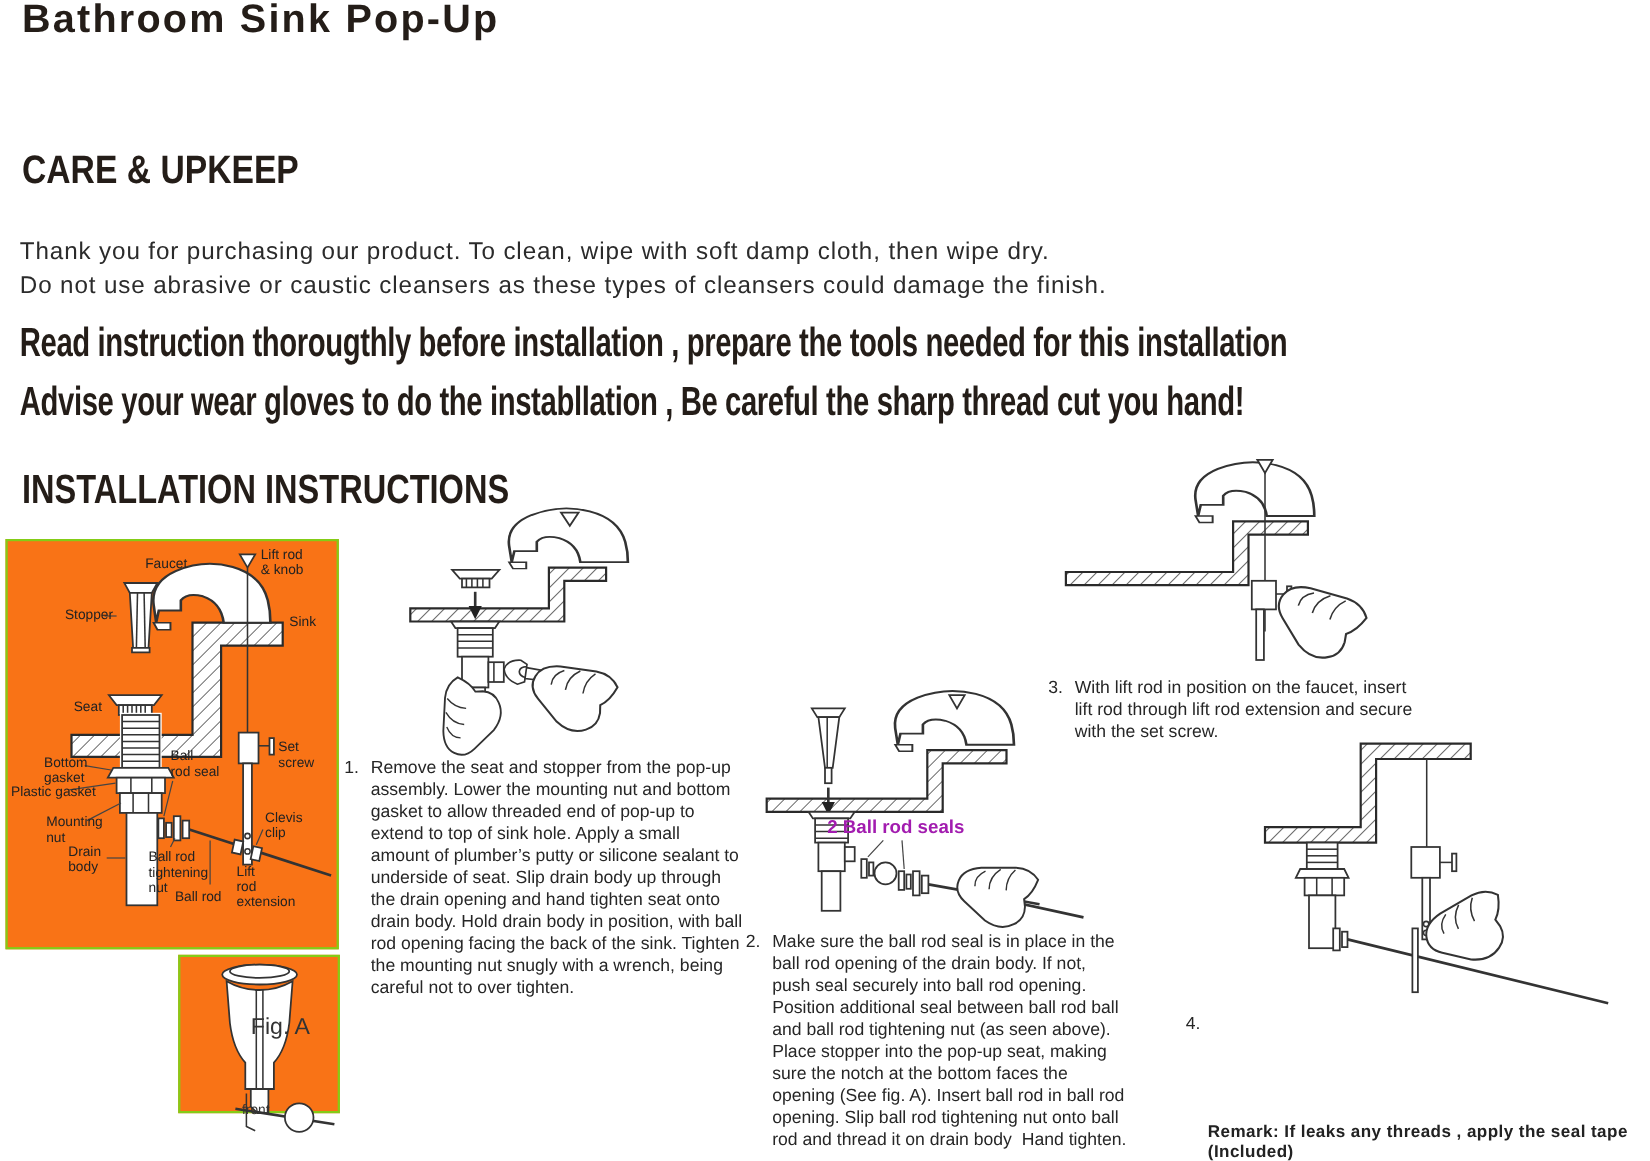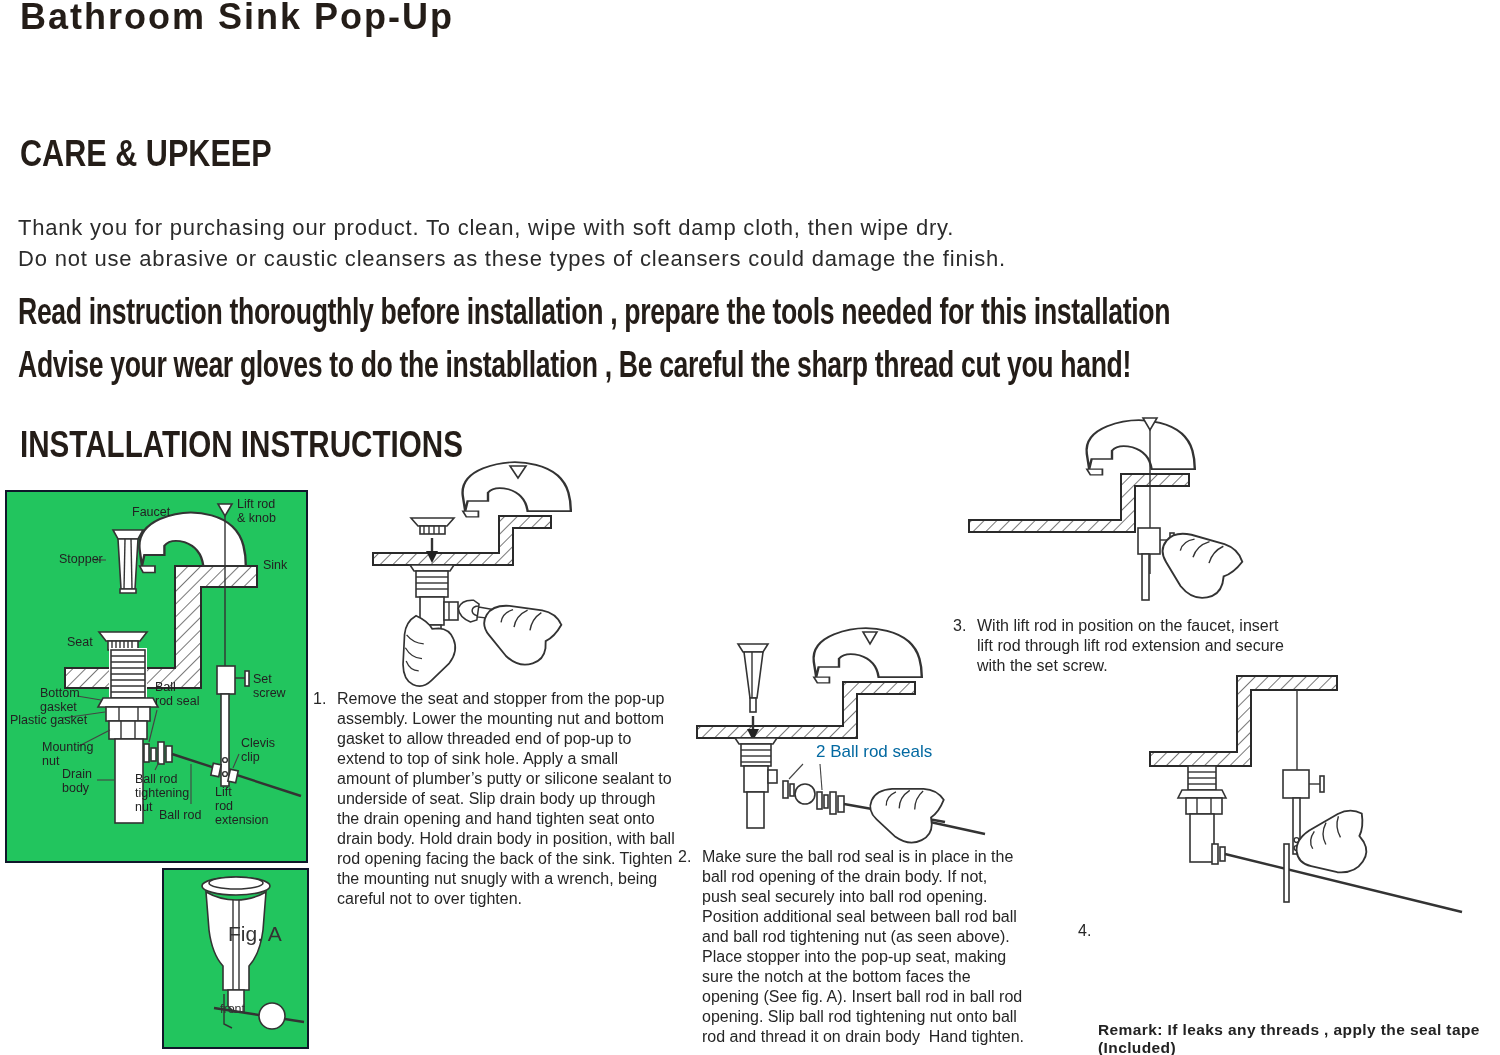--- a/index.html
+++ b/index.html
@@ -12,37 +12,37 @@
 
   .title-block { left:20px; top:-4px; font-weight:bold; font-size:36px; line-height:41px; letter-spacing:2px; color:#241d18; }
   .cond { font-weight:bold; transform-origin:left top; color:#241d18; }
   .care-heading { left:20px; top:133px; font-size:36px; transform:scaleX(0.85); letter-spacing:0; }
   .care-text { left:18px; top:212px; font-size:22px; line-height:31px; letter-spacing:0.8px; color:#2b2b2b; white-space:pre-line; }
   .warning-line { left:18px; font-size:37px; line-height:40px; transform:scaleX(0.72); letter-spacing:-0.5px; white-space:nowrap; font-weight:bold; transform-origin:left top; color:#241d18;}
   .warn1 { top:292px; }
   .warn2 { top:345px; }
   .section-heading { left:20px; top:424px; font-size:37px; transform:scaleX(0.8); }
 
-  .box { position:absolute; border:2px solid #0f172a; background:#22c55e; }
+  .box { position:absolute; border:2px solid #84cc16; background:#f97316; }
   .parts-box { left:5px; top:490px; width:303px; height:373px; }
-  .figa-box { left:162px; top:868px; width:147px; height:181px; }
+  .figa-box { left:162px; top:868px; width:147px; height:144px; }
 
   .plabel { position:absolute; font-size:12.5px; line-height:14px; color:#222; white-space:pre-line; }
   .figa-caption { position:absolute; left:64px; top:52px; font-size:21px; color:#333; }
   .figa-front { position:absolute; left:56px; top:96px; font-size:12.5px; color:#333;margin-top:36px; }
 
   .step { position:absolute; display:flex; font-size:16px; line-height:20px; color:#262626; }
   .step .num { flex:0 0 24px; }
   .step .txt { white-space:pre-wrap; }
   .step1 { left:313px; top:689px; width:370px; }
   .step2 { left:678px; top:847px; width:360px; }
   .step3 { left:953px; top:616px; width:350px; }
   .step4 { left:1078px; top:921px; width:400px; }
 
-  .callout { position:absolute; left:816px; top:742px; font-weight:normal; font-size:17px; color:#0369a1; }
+  .callout { position:absolute; left:752px; top:742px; font-weight:bold; font-size:17px; color:#a21caf; }
   .remark { position:absolute; left:1098px; top:1021px; font-weight:bold; font-size:15.5px; line-height:17.5px; letter-spacing:0.4px; color:#222; }
 
   svg.fig { position:absolute; overflow:visible; }
   .ln { stroke:#333; stroke-width:1.4; fill:none; }
   .outline { fill:#fff; stroke:#333; stroke-width:1.6; }
   .hatched { fill:url(#hatch); stroke:#2a2a2a; stroke-width:2; }
   .leader { stroke:#444; stroke-width:1.1; fill:none; }
   .thick { stroke:#333; stroke-width:2.4; fill:none; }
 </style>
 </head>

